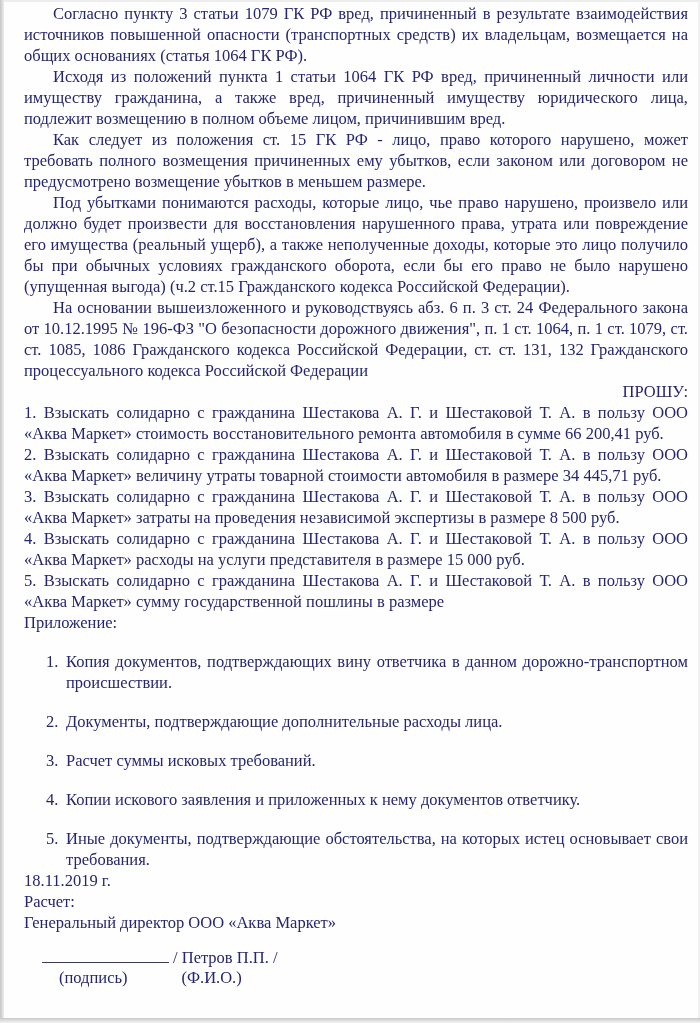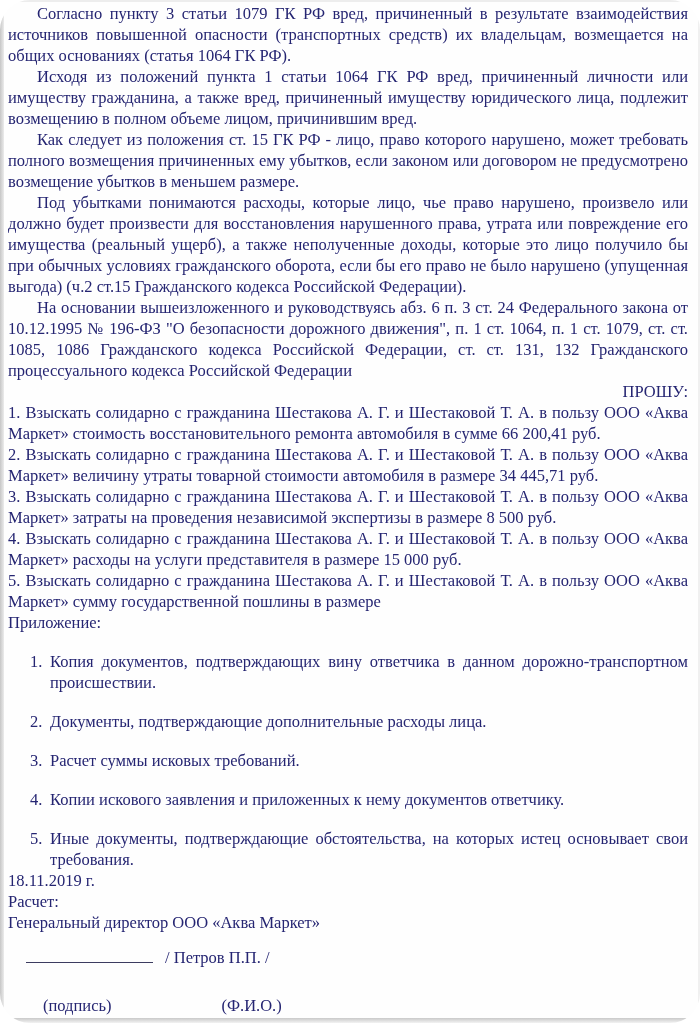--- a/index.html
+++ b/index.html
@@ -5,28 +5,27 @@
   html, body {
     margin: 0;
     padding: 0;
     background: #ffffff;
   }
   .page {
     position: relative;
     width: 700px;
     height: 1023px;
     box-sizing: border-box;
-    padding: 3px 12px 0 8px;
+    padding: 3px 12px 0 24px;
     background: #fefefe;
     overflow: hidden;
     font-family: "Liberation Serif", "DejaVu Serif", serif;
     font-size: 16.5px;
     line-height: 21px;
     color: #252572;
-    border-radius: 30px;
   }
   .page p { margin: 0; }
 
   
   .edge-left   { position: absolute; left: 0; top: 0; width: 4px; height: 100%;
                  background: linear-gradient(to right, #c6c6c6, #ececec); }
   .edge-bottom { position: absolute; left: 0; bottom: 0; width: 100%; height: 5px;
                  background: linear-gradient(to top, #f3f3f3, #c9c9c9); }
   .edge-top    { position: absolute; left: 0; top: 0; width: 100%; height: 2px; background: #ededed; }
   .edge-right  { position: absolute; right: 0; top: 0; width: 2px; height: 100%; background: #f0f0f0; }
@@ -69,29 +68,28 @@
     white-space: nowrap;
   }
   .sig-underline {
     display: inline-block;
     width: 127px;
     height: 13px;
     margin-left: 18px;
     border-bottom: 1.5px solid #3c3c60;
   }
   .sig-name {
-    margin-left: 12px;
+    margin-left: 4px;
     text-align: center;
   }
   .sig-captions {
     display: flex;
-    gap: 110px;
+    gap: 54px;
     padding-left: 35px;
     line-height: 19px;
-    margin-top: 28px;
   }
 </style>
 </head>
 <body>
 
 <div class="page">
   <div class="edge-top"></div>
   <div class="edge-left"></div>
   <div class="edge-right"></div>
   <div class="edge-bottom"></div>

